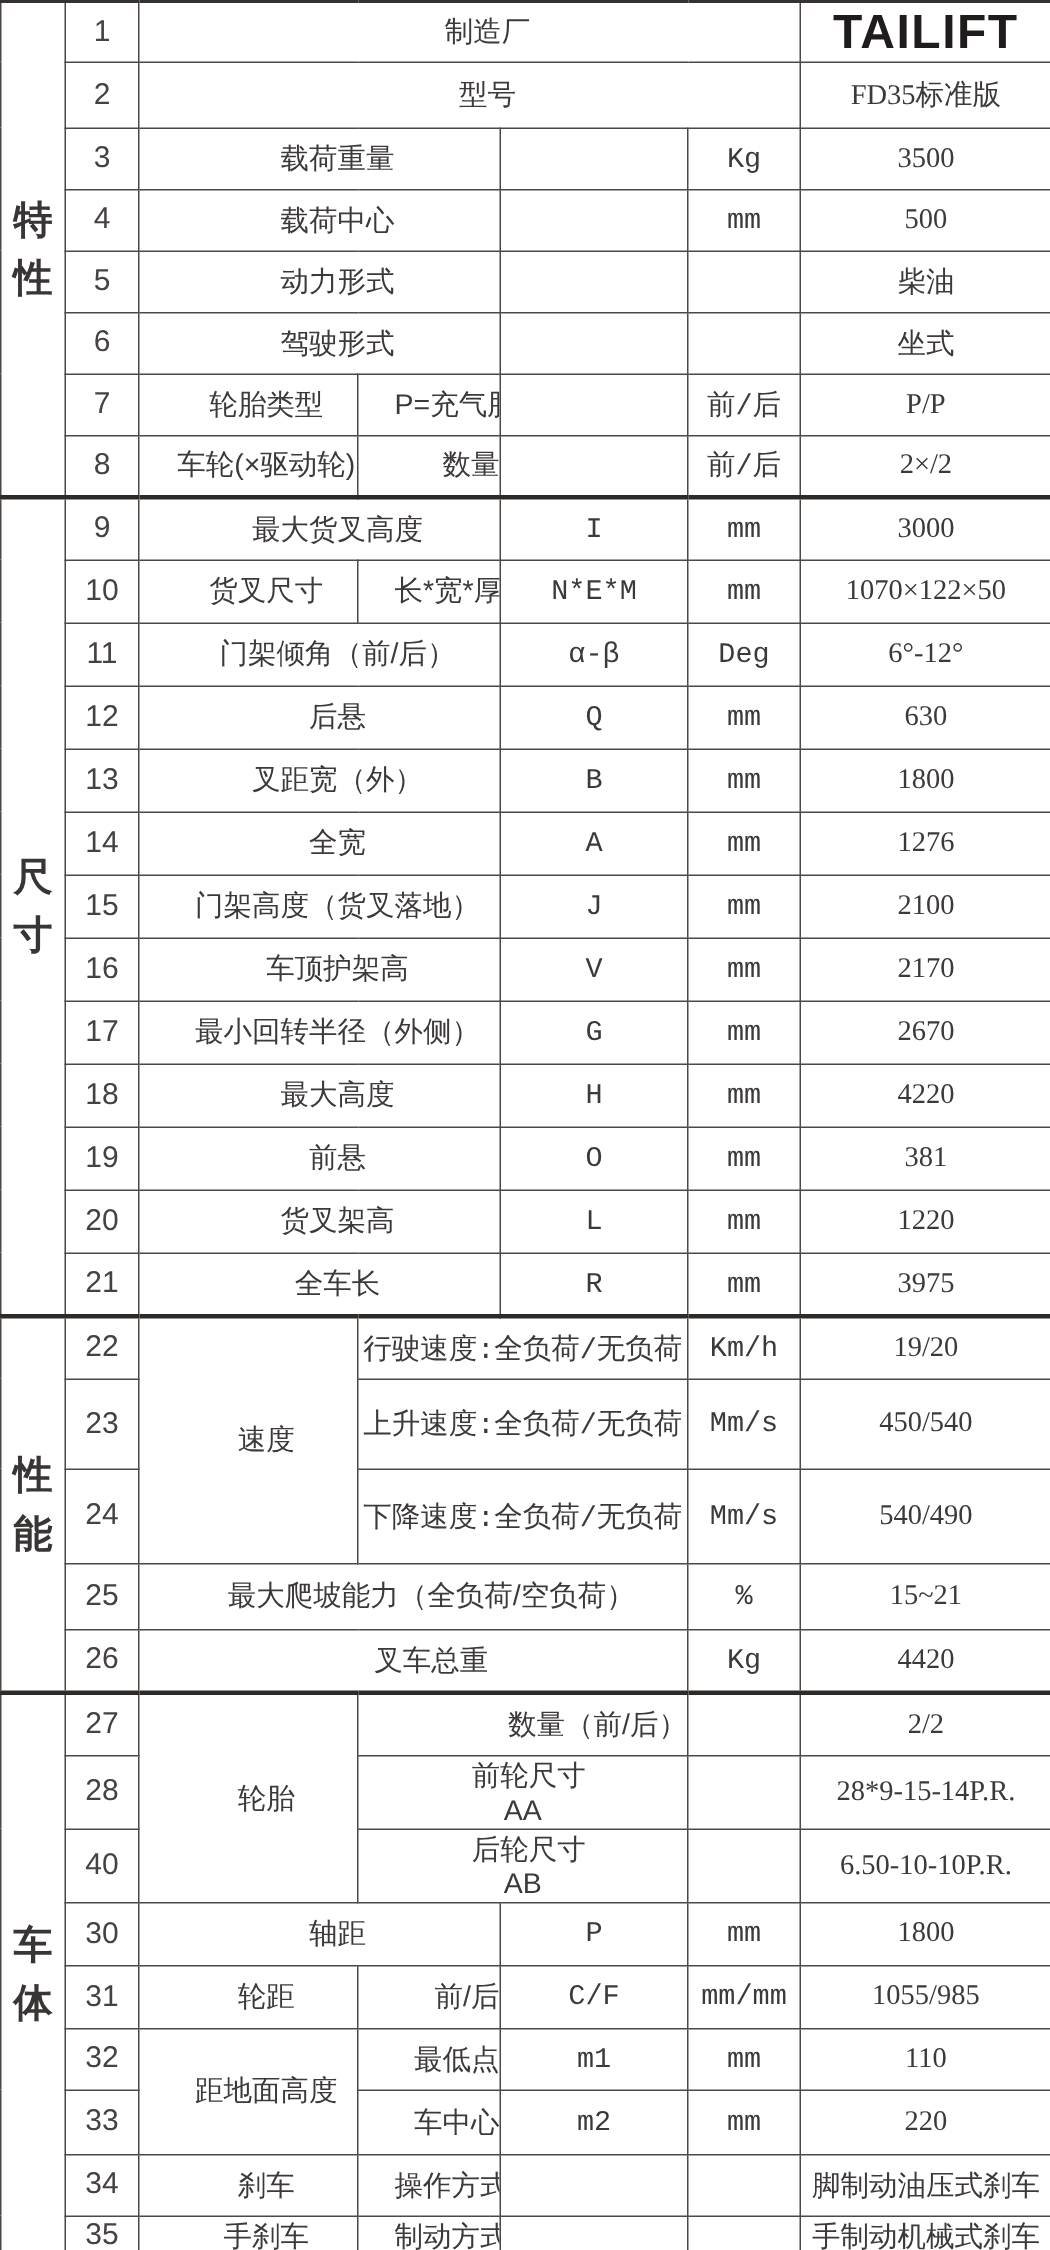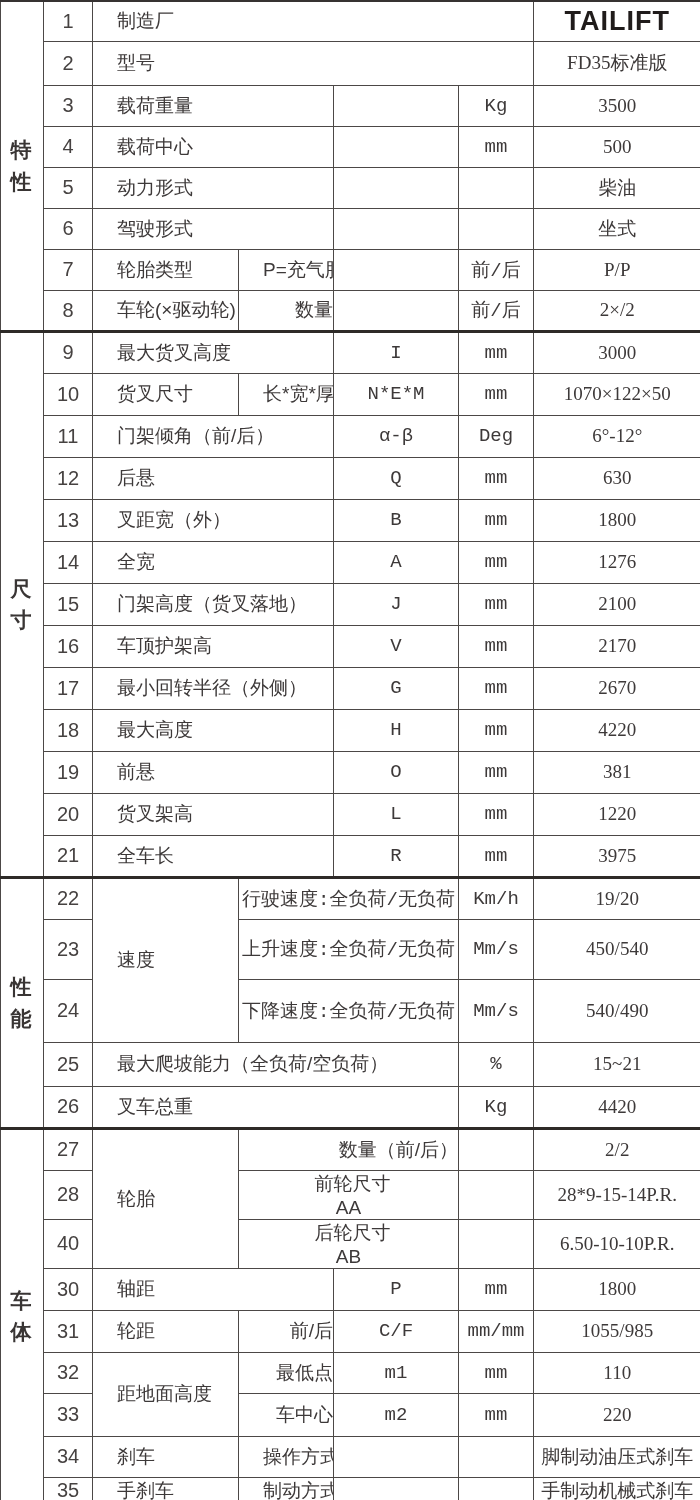--- a/index.html
+++ b/index.html
@@ -10,28 +10,28 @@
         font-size:19px;color:#3d3939;}
   td{border:1px solid #4c4846;padding:0;vertical-align:middle;
      overflow:hidden;white-space:nowrap;}
   td:last-child{border-right:none;}
   tr:last-child>td{border-bottom:none;}
   tr.top>td{border-top:2px solid #363231;}
   tr.sec>td{border-top:3px solid #2e2a28;}
   
   .c-cat{width:43px}.c-no{width:49px}.c-label{width:146px}
   .c-sub{width:95px}.c-sym{width:125px}.c-unit{width:75px}.c-val{width:167px}
-  .cat{text-align:left;font-weight:bold;font-size:21px;color:#393534;}
+  .cat{text-align:center;font-weight:bold;font-size:26px;color:#393534;}
   .cat div{width:1.1em;margin:0 auto;line-height:1.5;word-break:break-all;white-space:normal;}
   .no{text-align:center;font-size:20px;color:#464241;}
-  .lbl{text-align:left;padding-left:24px;}
+  .lbl{text-align:center;padding-left:24px;}
   .sub{text-align:right;padding-left:24px;}
   .ctr{text-align:center;font-family:Liberation Mono, monospace;}
   .val{text-align:center;font-family:Liberation Serif, serif;}
-  .brand{text-align:center;font-weight:bold;font-size:27px;letter-spacing:1px;color:#201c1b;}
+  .brand{text-align:center;font-weight:bold;font-size:32px;letter-spacing:1px;color:#201c1b;}
   .pair{display:flex;align-items:center;width:100%;flex-direction:column;}
   .pair .pl{flex:1;text-align:left;padding-left:8px;}
   .pair .pr{width:40%;text-align:center;}
   .h36{height:20px}.h40{height:40px}.h41{height:41px}.h42{height:42px}
   .h43{height:43px}.h44{height:44px}.h60{height:60px}.h63{height:63px}
 </style>
 </head>
 <body>
 
 <div class="sheet">

